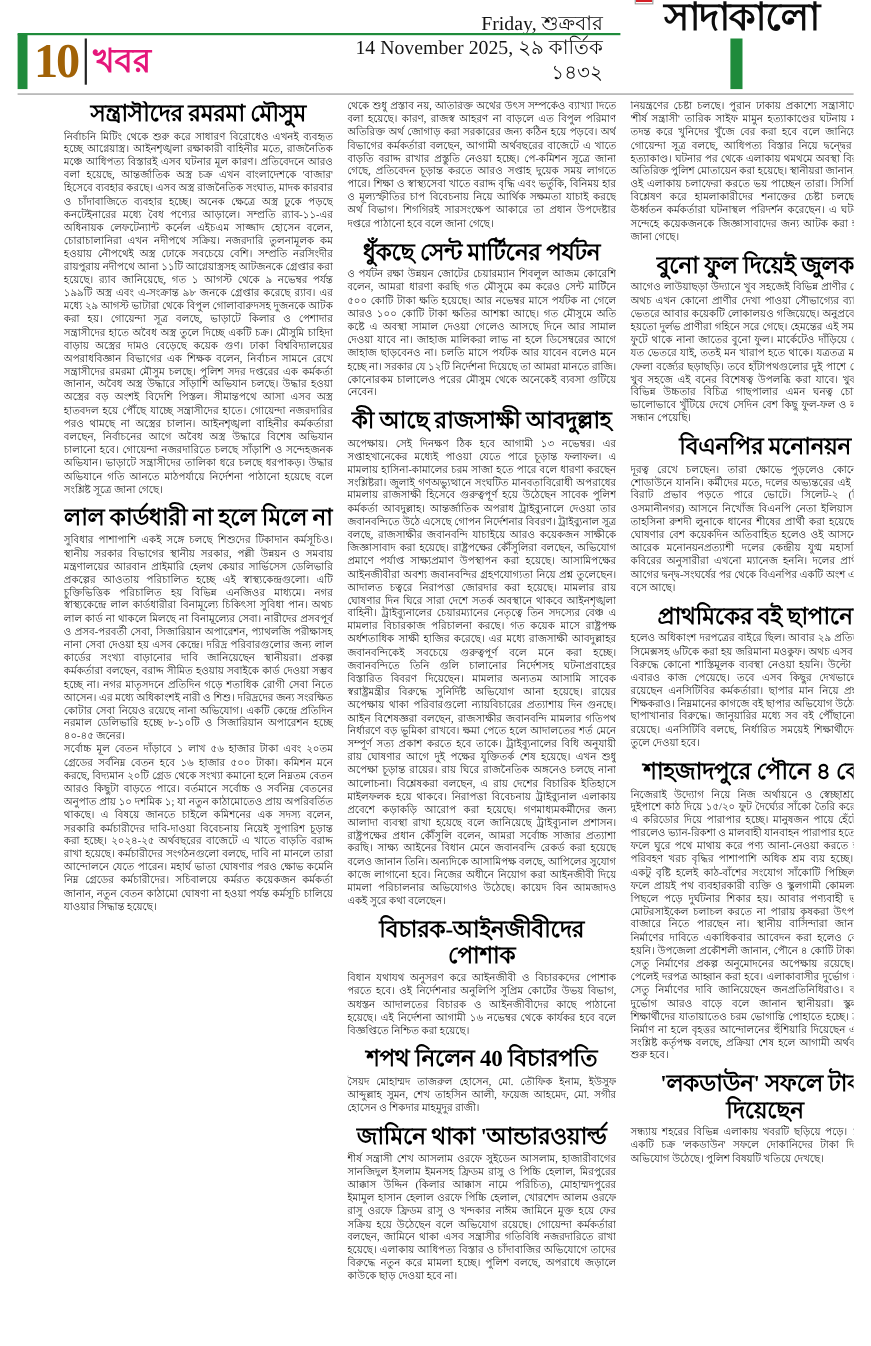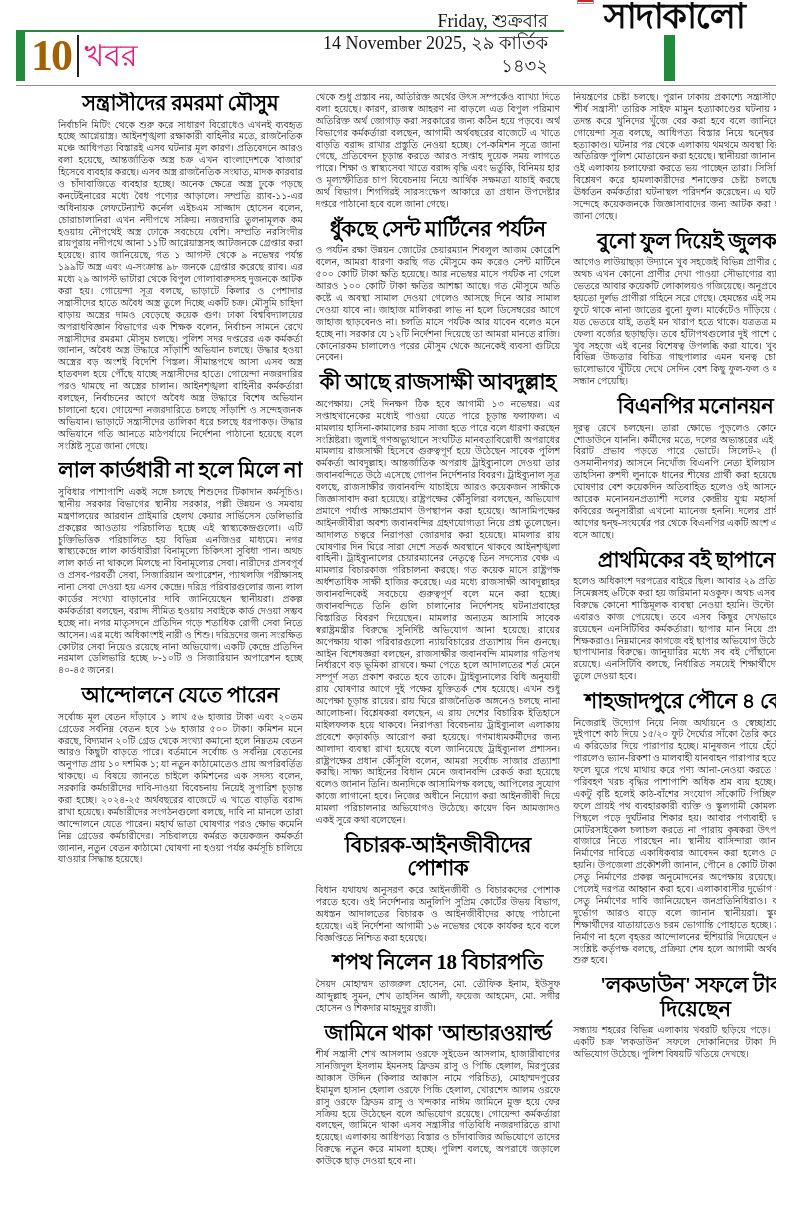--- a/index.html
+++ b/index.html
@@ -21,21 +21,21 @@
     position:absolute; top:0; left:0; width:548px; height:2px; background:var(--green);
   }
   .masthead-left{display:flex; align-items:center; gap:6px; width:300px;}
   .green-bar{width:9px; height:50px; background:var(--green);}
   .pagenum{
     font-size:44px; line-height:0.95; font-weight:bold; color:#a16207;
     letter-spacing:-2px;
   }
   .vdiv{width:1.5px; height:42px; background:#222;}
   .section{
-    font-size:30px; font-weight:normal; color:var(--magenta); line-height:1;
+    font-size:30px; font-weight:bold; color:var(--magenta); line-height:1;
     font-family:"Liberation Sans","DejaVu Sans",sans-serif;
   }
   .dateblock{
     flex:1; text-align:right; font-weight:normal; font-size:18px; line-height:1.25;
     padding-right:10px; padding-bottom:4px;
   }
   .logo{position:relative; width:218px; flex:0 0 auto;}
   .logo-top{display:flex; align-items:center; gap:4px; margin-bottom:11px;}
   .logo-tagline{font-size:7px; font-weight:bold; color:#111; line-height:1;}
   .logo-rule{flex:1; height:3px; border-top:1px solid #111; border-bottom:1px solid #111;}
@@ -101,32 +101,31 @@
       </div>
     </div>
   </header>
 
   <main class="columns">
     <section class="col">
         <div class="headline">সন্ত্রাসীদের রমরমা মৌসুম</div>
         <div class="body">নির্বাচনি মিটিং থেকে শুরু করে সাধারণ বিরোধেও এখনই ব্যবহৃত হচ্ছে আগ্নেয়াস্ত্র। আইনশৃঙ্খলা রক্ষাকারী বাহিনীর মতে, রাজনৈতিক মঞ্চে আধিপত্য বিস্তারই এসব ঘটনার মূল কারণ। প্রতিবেদনে আরও বলা হয়েছে, আন্তর্জাতিক অস্ত্র চক্র এখন বাংলাদেশকে 'বাজার' হিসেবে ব্যবহার করছে। এসব অস্ত্র রাজনৈতিক সংঘাত, মাদক কারবার ও চাঁদাবাজিতে ব্যবহার হচ্ছে। অনেক ক্ষেত্রে অস্ত্র ঢুকে পড়ছে কনটেইনারের মধ্যে বৈধ পণ্যের আড়ালে। সম্প্রতি র‍্যাব-১১-এর অধিনায়ক লেফটেন্যান্ট কর্নেল এইচএম সাজ্জাদ হোসেন বলেন, চোরাচালানিরা এখন নদীপথে সক্রিয়। নজরদারি তুলনামূলক কম হওয়ায় নৌপথেই অস্ত্র ঢোকে সবচেয়ে বেশি। সম্প্রতি নরসিংদীর রায়পুরায় নদীপথে আনা ১১টি আগ্নেয়াস্ত্রসহ আটজনকে গ্রেপ্তার করা হয়েছে। র‍্যাব জানিয়েছে, গত ১ আগস্ট থেকে ৯ নভেম্বর পর্যন্ত ১৯৯টি অস্ত্র এবং এ-সংক্রান্ত ৯৮ জনকে গ্রেপ্তার করেছে র‍্যাব। এর মধ্যে ২৯ আগস্ট ভাটারা থেকে বিপুল গোলাবারুদসহ দুজনকে আটক করা হয়। গোয়েন্দা সূত্র বলছে, ভাড়াটে কিলার ও পেশাদার সন্ত্রাসীদের হাতে অবৈধ অস্ত্র তুলে দিচ্ছে একটি চক্র। মৌসুমি চাহিদা বাড়ায় অস্ত্রের দামও বেড়েছে কয়েক গুণ। ঢাকা বিশ্ববিদ্যালয়ের অপরাধবিজ্ঞান বিভাগের এক শিক্ষক বলেন, নির্বাচন সামনে রেখে সন্ত্রাসীদের রমরমা মৌসুম চলছে। পুলিশ সদর দপ্তরের এক কর্মকর্তা জানান, অবৈধ অস্ত্র উদ্ধারে সাঁড়াশি অভিযান চলছে। উদ্ধার হওয়া অস্ত্রের বড় অংশই বিদেশি পিস্তল। সীমান্তপথে আসা এসব অস্ত্র হাতবদল হয়ে পৌঁছে যাচ্ছে সন্ত্রাসীদের হাতে। গোয়েন্দা নজরদারির পরও থামছে না অস্ত্রের চালান। আইনশৃঙ্খলা বাহিনীর কর্মকর্তারা বলছেন, নির্বাচনের আগে অবৈধ অস্ত্র উদ্ধারে বিশেষ অভিযান চালানো হবে। গোয়েন্দা নজরদারিতে চলছে সাঁড়াশি ও সন্দেহজনক অভিযান। ভাড়াটে সন্ত্রাসীদের তালিকা ধরে চলছে ধরপাকড়। উদ্ধার অভিযানে গতি আনতে মাঠপর্যায়ে নির্দেশনা পাঠানো হয়েছে বলে সংশ্লিষ্ট সূত্রে জানা গেছে।</div>
         <div class="headline">লাল কার্ডধারী না হলে মিলে না</div>
         <div class="body">সুবিধার পাশাপাশি একই সঙ্গে চলছে শিশুদের টিকাদান কর্মসূচিও। স্থানীয় সরকার বিভাগের স্থানীয় সরকার, পল্লী উন্নয়ন ও সমবায় মন্ত্রণালয়ের আরবান প্রাইমারি হেলথ কেয়ার সার্ভিসেস ডেলিভারি প্রকল্পের আওতায় পরিচালিত হচ্ছে এই স্বাস্থ্যকেন্দ্রগুলো। এটি চুক্তিভিত্তিক পরিচালিত হয় বিভিন্ন এনজিওর মাধ্যমে। নগর স্বাস্থ্যকেন্দ্রে লাল কার্ডধারীরা বিনামূল্যে চিকিৎসা সুবিধা পান। অথচ লাল কার্ড না থাকলে মিলছে না বিনামূল্যের সেবা। নারীদের প্রসবপূর্ব ও প্রসব-পরবর্তী সেবা, সিজারিয়ান অপারেশন, প্যাথলজি পরীক্ষাসহ নানা সেবা দেওয়া হয় এসব কেন্দ্রে। দরিদ্র পরিবারগুলোর জন্য লাল কার্ডের সংখ্যা বাড়ানোর দাবি জানিয়েছেন স্থানীয়রা। প্রকল্প কর্মকর্তারা বলছেন, বরাদ্দ সীমিত হওয়ায় সবাইকে কার্ড দেওয়া সম্ভব হচ্ছে না। নগর মাতৃসদনে প্রতিদিন গড়ে শতাধিক রোগী সেবা নিতে আসেন। এর মধ্যে অধিকাংশই নারী ও শিশু। দরিদ্রদের জন্য সংরক্ষিত কোটার সেবা নিয়েও রয়েছে নানা অভিযোগ। একটি কেন্দ্রে প্রতিদিন নরমাল ডেলিভারি হচ্ছে ৮-১০টি ও সিজারিয়ান অপারেশন হচ্ছে ৪০-৪৫ জনের।</div>
-        <div class="headline">আন্দোলনে যেতে পারেন</div>
         <div class="body">সর্বোচ্চ মূল বেতন দাঁড়াবে ১ লাখ ৫৬ হাজার টাকা এবং ২০তম গ্রেডের সর্বনিম্ন বেতন হবে ১৬ হাজার ৫০০ টাকা। কমিশন মনে করছে, বিদ্যমান ২০টি গ্রেড থেকে সংখ্যা কমানো হলে নিম্নতম বেতন আরও কিছুটা বাড়তে পারে। বর্তমানে সর্বোচ্চ ও সর্বনিম্ন বেতনের অনুপাত প্রায় ১০ দশমিক ১; যা নতুন কাঠামোতেও প্রায় অপরিবর্তিত থাকছে। এ বিষয়ে জানতে চাইলে কমিশনের এক সদস্য বলেন, সরকারি কর্মচারীদের দাবি-দাওয়া বিবেচনায় নিয়েই সুপারিশ চূড়ান্ত করা হচ্ছে। ২০২৪-২৫ অর্থবছরের বাজেটে এ খাতে বাড়তি বরাদ্দ রাখা হয়েছে। কর্মচারীদের সংগঠনগুলো বলছে, দাবি না মানলে তারা আন্দোলনে যেতে পারেন। মহার্ঘ ভাতা ঘোষণার পরও ক্ষোভ কমেনি নিম্ন গ্রেডের কর্মচারীদের। সচিবালয়ে কর্মরত কয়েকজন কর্মকর্তা জানান, নতুন বেতন কাঠামো ঘোষণা না হওয়া পর্যন্ত কর্মসূচি চালিয়ে যাওয়ার সিদ্ধান্ত হয়েছে।</div>
       </section>
     <section class="col">
         <div class="body">থেকে শুধু প্রস্তাব নয়, অতিরিক্ত অর্থের উৎস সম্পর্কেও ব্যাখ্যা দিতে বলা হয়েছে। কারণ, রাজস্ব আহরণ না বাড়লে এত বিপুল পরিমাণ অতিরিক্ত অর্থ জোগাড় করা সরকারের জন্য কঠিন হয়ে পড়বে। অর্থ বিভাগের কর্মকর্তারা বলছেন, আগামী অর্থবছরের বাজেটে এ খাতে বাড়তি বরাদ্দ রাখার প্রস্তুতি নেওয়া হচ্ছে। পে-কমিশন সূত্রে জানা গেছে, প্রতিবেদন চূড়ান্ত করতে আরও সপ্তাহ দুয়েক সময় লাগতে পারে। শিক্ষা ও স্বাস্থ্যসেবা খাতে বরাদ্দ বৃদ্ধি এবং ভর্তুকি, বিনিময় হার ও মূল্যস্ফীতির চাপ বিবেচনায় নিয়ে আর্থিক সক্ষমতা যাচাই করছে অর্থ বিভাগ। শিগগিরই সারসংক্ষেপ আকারে তা প্রধান উপদেষ্টার দপ্তরে পাঠানো হবে বলে জানা গেছে।</div>
         <div class="headline">ধুঁকছে সেন্ট মার্টিনের পর্যটন</div>
         <div class="body">ও পর্যটন রক্ষা উন্নয়ন জোটের চেয়ারম্যান শিবলুল আজম কোরেশি বলেন, আমরা ধারণা করছি গত মৌসুমে কম করেও সেন্ট মার্টিনে ৫০০ কোটি টাকা ক্ষতি হয়েছে। আর নভেম্বর মাসে পর্যটক না গেলে আরও ১০০ কোটি টাকা ক্ষতির আশঙ্কা আছে। গত মৌসুমে অতি কষ্টে এ অবস্থা সামাল দেওয়া গেলেও আসছে দিনে আর সামাল দেওয়া যাবে না। জাহাজ মালিকরা লাভ না হলে ডিসেম্বরের আগে জাহাজ ছাড়বেনও না। চলতি মাসে পর্যটক আর যাবেন বলেও মনে হচ্ছে না। সরকার যে ১২টি নির্দেশনা দিয়েছে তা আমরা মানতে রাজি। কোনোরকম চালালেও পরের মৌসুম থেকে অনেকেই ব্যবসা গুটিয়ে নেবেন।</div>
         <div class="headline">কী আছে রাজসাক্ষী আবদুল্লাহ</div>
         <div class="body">অপেক্ষায়। সেই দিনক্ষণ ঠিক হবে আগামী ১৩ নভেম্বর। এর সপ্তাহখানেকের মধ্যেই পাওয়া যেতে পারে চূড়ান্ত ফলাফল। এ মামলায় হাসিনা-কামালের চরম সাজা হতে পারে বলে ধারণা করছেন সংশ্লিষ্টরা। জুলাই গণঅভ্যুত্থানে সংঘটিত মানবতাবিরোধী অপরাধের মামলায় রাজসাক্ষী হিসেবে গুরুত্বপূর্ণ হয়ে উঠেছেন সাবেক পুলিশ কর্মকর্তা আবদুল্লাহ। আন্তর্জাতিক অপরাধ ট্রাইব্যুনালে দেওয়া তার জবানবন্দিতে উঠে এসেছে গোপন নির্দেশনার বিবরণ। ট্রাইব্যুনাল সূত্র বলছে, রাজসাক্ষীর জবানবন্দি যাচাইয়ে আরও কয়েকজন সাক্ষীকে জিজ্ঞাসাবাদ করা হয়েছে। রাষ্ট্রপক্ষের কৌঁসুলিরা বলছেন, অভিযোগ প্রমাণে পর্যাপ্ত সাক্ষ্যপ্রমাণ উপস্থাপন করা হয়েছে। আসামিপক্ষের আইনজীবীরা অবশ্য জবানবন্দির গ্রহণযোগ্যতা নিয়ে প্রশ্ন তুলেছেন। আদালত চত্বরে নিরাপত্তা জোরদার করা হয়েছে। মামলার রায় ঘোষণার দিন ঘিরে সারা দেশে সতর্ক অবস্থানে থাকবে আইনশৃঙ্খলা বাহিনী। ট্রাইব্যুনালের চেয়ারম্যানের নেতৃত্বে তিন সদস্যের বেঞ্চ এ মামলার বিচারকাজ পরিচালনা করছে। গত কয়েক মাসে রাষ্ট্রপক্ষ অর্ধশতাধিক সাক্ষী হাজির করেছে। এর মধ্যে রাজসাক্ষী আবদুল্লাহর জবানবন্দিকেই সবচেয়ে গুরুত্বপূর্ণ বলে মনে করা হচ্ছে। জবানবন্দিতে তিনি গুলি চালানোর নির্দেশসহ ঘটনাপ্রবাহের বিস্তারিত বিবরণ দিয়েছেন। মামলার অন্যতম আসামি সাবেক স্বরাষ্ট্রমন্ত্রীর বিরুদ্ধে সুনির্দিষ্ট অভিযোগ আনা হয়েছে। রায়ের অপেক্ষায় থাকা পরিবারগুলো ন্যায়বিচারের প্রত্যাশায় দিন গুনছে। আইন বিশেষজ্ঞরা বলছেন, রাজসাক্ষীর জবানবন্দি মামলার গতিপথ নির্ধারণে বড় ভূমিকা রাখবে। ক্ষমা পেতে হলে আদালতের শর্ত মেনে সম্পূর্ণ সত্য প্রকাশ করতে হবে তাকে। ট্রাইব্যুনালের বিধি অনুযায়ী রায় ঘোষণার আগে দুই পক্ষের যুক্তিতর্ক শেষ হয়েছে। এখন শুধু অপেক্ষা চূড়ান্ত রায়ের। রায় ঘিরে রাজনৈতিক অঙ্গনেও চলছে নানা আলোচনা। বিশ্লেষকরা বলছেন, এ রায় দেশের বিচারিক ইতিহাসে মাইলফলক হয়ে থাকবে। নিরাপত্তা বিবেচনায় ট্রাইব্যুনাল এলাকায় প্রবেশে কড়াকড়ি আরোপ করা হয়েছে। গণমাধ্যমকর্মীদের জন্য আলাদা ব্যবস্থা রাখা হয়েছে বলে জানিয়েছে ট্রাইব্যুনাল প্রশাসন। রাষ্ট্রপক্ষের প্রধান কৌঁসুলি বলেন, আমরা সর্বোচ্চ সাজার প্রত্যাশা করছি। সাক্ষ্য আইনের বিধান মেনে জবানবন্দি রেকর্ড করা হয়েছে বলেও জানান তিনি। অন্যদিকে আসামিপক্ষ বলছে, আপিলের সুযোগ কাজে লাগানো হবে। নিজের অধীনে নিয়োগ করা আইনজীবী দিয়ে মামলা পরিচালনার অভিযোগও উঠেছে। কায়েদ বিন আমজাদও একই সুরে কথা বলেছেন।</div>
         <div class="headline">বিচারক-আইনজীবীদের পোশাক</div>
         <div class="body">বিধান যথাযথ অনুসরণ করে আইনজীবী ও বিচারকদের পোশাক পরতে হবে। ওই নির্দেশনার অনুলিপি সুপ্রিম কোর্টের উভয় বিভাগ, অধস্তন আদালতের বিচারক ও আইনজীবীদের কাছে পাঠানো হয়েছে। এই নির্দেশনা আগামী ১৬ নভেম্বর থেকে কার্যকর হবে বলে বিজ্ঞপ্তিতে নিশ্চিত করা হয়েছে।</div>
-        <div class="headline">শপথ নিলেন 18 বিচারপতি</div>
+        <div class="headline">শপথ নিলেন 40 বিচারপতি</div>
         <div class="body">সৈয়দ মোহাম্মদ তাজরুল হোসেন, মো. তৌফিক ইনাম, ইউসুফ আব্দুল্লাহ সুমন, শেখ তাহসিন আলী, ফয়েজ আহমেদ, মো. সগীর হোসেন ও শিকদার মাহমুদুর রাজী।</div>
         <div class="headline">জামিনে থাকা 'আন্ডারওয়ার্ল্ড</div>
         <div class="body">শীর্ষ সন্ত্রাসী শেখ আসলাম ওরফে সুইডেন আসলাম, হাজারীবাগের সানজিদুল ইসলাম ইমনসহ ফ্রিডম রাসু ও পিচ্চি হেলাল, মিরপুরের আক্কাস উদ্দিন (কিলার আক্কাস নামে পরিচিত), মোহাম্মদপুরের ইমামুল হাসান হেলাল ওরফে পিচ্চি হেলাল, খোরশেদ আলম ওরফে রাসু ওরফে ফ্রিডম রাসু ও খন্দকার নাঈম জামিনে মুক্ত হয়ে ফের সক্রিয় হয়ে উঠেছেন বলে অভিযোগ রয়েছে। গোয়েন্দা কর্মকর্তারা বলছেন, জামিনে থাকা এসব সন্ত্রাসীর গতিবিধি নজরদারিতে রাখা হয়েছে। এলাকায় আধিপত্য বিস্তার ও চাঁদাবাজির অভিযোগে তাদের বিরুদ্ধে নতুন করে মামলা হচ্ছে। পুলিশ বলছে, অপরাধে জড়ালে কাউকে ছাড় দেওয়া হবে না।</div>
       </section>
     <section class="col">
         <div class="body">নিয়ন্ত্রণের চেষ্টা চলছে। পুরান ঢাকায় প্রকাশ্যে সন্ত্রাসীদের গুলিতে 'শীর্ষ সন্ত্রাসী' তারিক সাইফ মামুন হত্যাকাণ্ডের ঘটনায় মামলা হবে। তদন্ত করে খুনিদের খুঁজে বের করা হবে বলে জানিয়েছে পুলিশ। গোয়েন্দা সূত্র বলছে, আধিপত্য বিস্তার নিয়ে দ্বন্দ্বের জেরেই এ হত্যাকাণ্ড। ঘটনার পর থেকে এলাকায় থমথমে অবস্থা বিরাজ করছে। অতিরিক্ত পুলিশ মোতায়েন করা হয়েছে। স্থানীয়রা জানান, সন্ধ্যার পর ওই এলাকায় চলাফেরা করতে ভয় পাচ্ছেন তারা। সিসিটিভি ফুটেজ বিশ্লেষণ করে হামলাকারীদের শনাক্তের চেষ্টা চলছে। পুলিশের ঊর্ধ্বতন কর্মকর্তারা ঘটনাস্থল পরিদর্শন করেছেন। এ ঘটনায় জড়িত সন্দেহে কয়েকজনকে জিজ্ঞাসাবাদের জন্য আটক করা হয়েছে বলে জানা গেছে।</div>
         <div class="headline">বুনো ফুল দিয়েই জুলকার</div>
         <div class="body">আগেও লাউয়াছড়া উদ্যানে খুব সহজেই বিভিন্ন প্রাণীর দেখা মিলত। অথচ এখন কোনো প্রাণীর দেখা পাওয়া সৌভাগ্যের ব্যাপার। বনের ভেতরে আবার কয়েকটি লোকালয়ও গজিয়েছে। অনুপ্রবেশের কারণে হয়তো দুর্লভ প্রাণীরা গহিনে সরে গেছে। হেমন্তের এই সময়ে বনজুড়ে ফুটে থাকে নানা জাতের বুনো ফুল। মার্কেটেও দাঁড়িয়ে যেতে পারে! যত ভেতরে যাই, ততই মন খারাপ হতে থাকে। যত্রতত্র মানুষের ছুড়ে ফেলা বর্জ্যের ছড়াছড়ি। তবে হাঁটাপথগুলোর দুই পাশে চোখ রাখলে খুব সহজে এই বনের বিশেষত্ব উপলব্ধি করা যাবে। খুব কম দূরত্বে বিভিন্ন উচ্চতার বিচিত্র গাছপালার এমন ঘনত্ব চোখে পড়বে। ভালোভাবে খুঁটিয়ে দেখে সেদিন বেশ কিছু ফুল-ফল ও লতা-গুল্মের সন্ধান পেয়েছি।</div>
         <div class="headline">বিএনপির মনোনয়ন</div>
         <div class="body">দূরত্ব রেখে চলছেন। তারা ক্ষোভে পুড়লেও কোনো বিদ্রোহ-শোডাউনে যাননি। কর্মীদের মতে, দলের অভ্যন্তরের এই অসন্তোষের বিরাট প্রভাব পড়তে পারে ভোটে। সিলেট-২ (বিশ্বনাথ ও ওসমানীনগর) আসনে নিখোঁজ বিএনপি নেতা ইলিয়াস আলীর স্ত্রী তাহসিনা রুশদী লুনাকে ধানের শীষের প্রার্থী করা হয়েছে। মনোনয়ন ঘোষণার বেশ কয়েকদিন অতিবাহিত হলেও ওই আসনে বিএনপির আরেক মনোনয়নপ্রত্যাশী দলের কেন্দ্রীয় যুগ্ম মহাসচিব হুমায়ুন কবিরের অনুসারীরা এখনো ম্যানেজ হননি। দলের প্রার্থী ঘোষণার আগের দ্বন্দ্ব-সংঘর্ষের পর থেকে বিএনপির একটি অংশ এখনো বেঁকে বসে আছে।</div>

